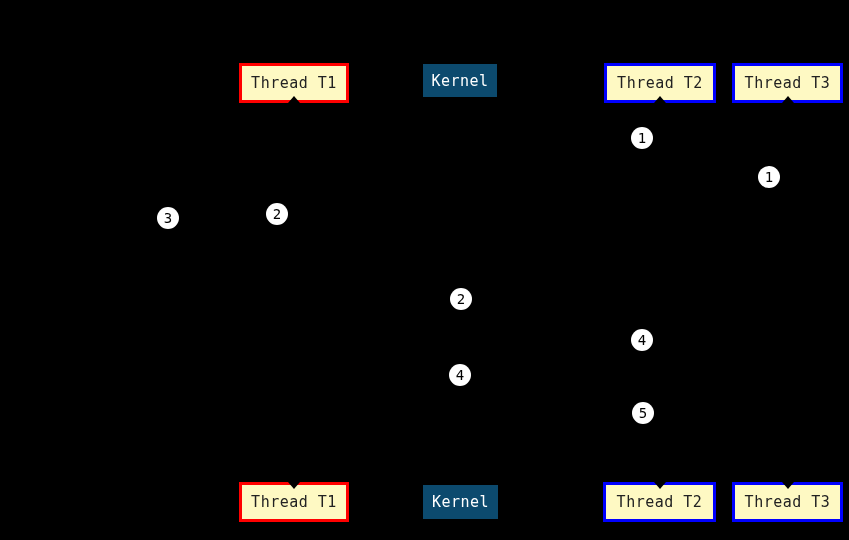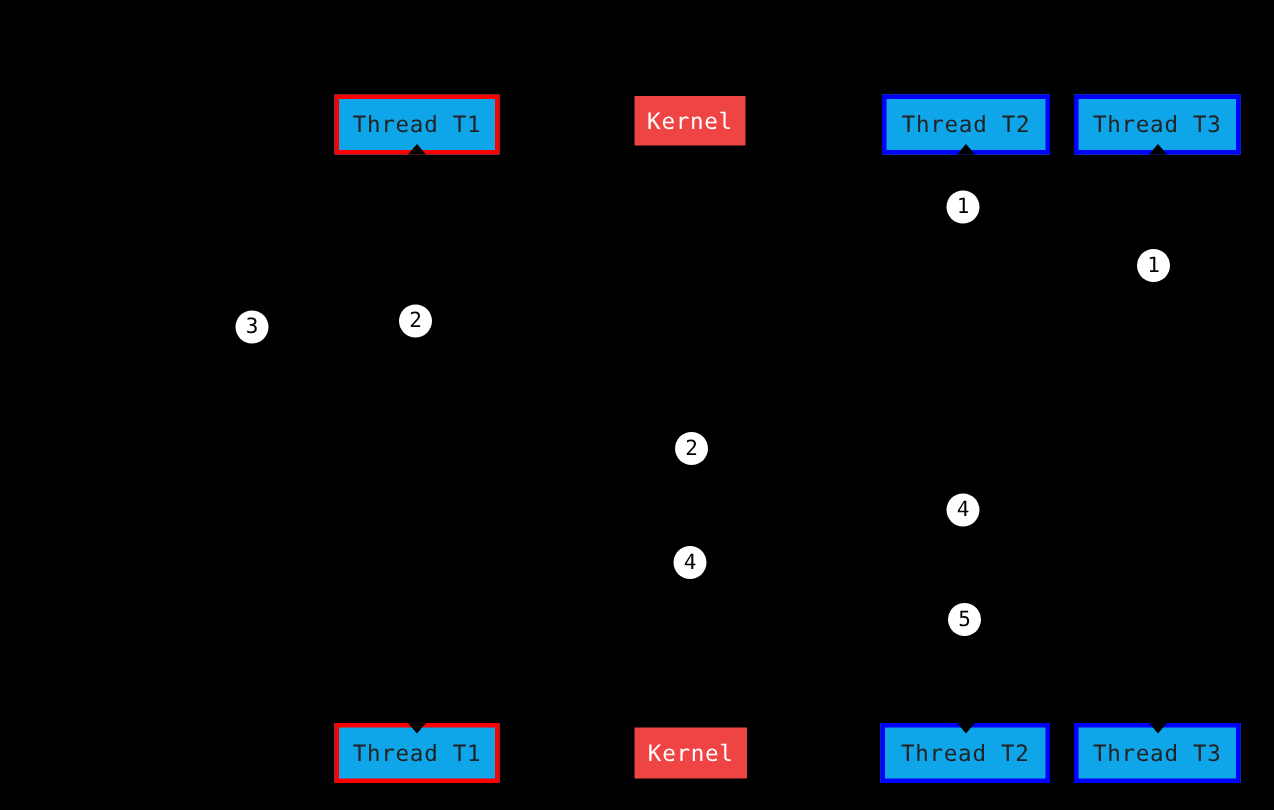--- a/index.html
+++ b/index.html
@@ -19,27 +19,28 @@
     position: absolute;
     box-sizing: border-box;
     display: flex;
     align-items: center;
     justify-content: center;
     font-size: 15px;
     letter-spacing: 0.5px;
     white-space: nowrap;
   }
   .thread {
-    background: #0ea5e9;
+    background: #fef9c3;
     color: #222222;
     border: 3px solid #0000ff;
+    margin-left: 16px;
   }
   .thread.red { border-color: #ff0000; }
   .kernel {
-    background: #ef4444;
+    background: #0c4a6e;
     color: #ffffff;
     border: none;
     justify-content: center;
   }
   
   .notch-b::after {
     content: "";
     position: absolute;
     bottom: -3px;
     left: 50%;

